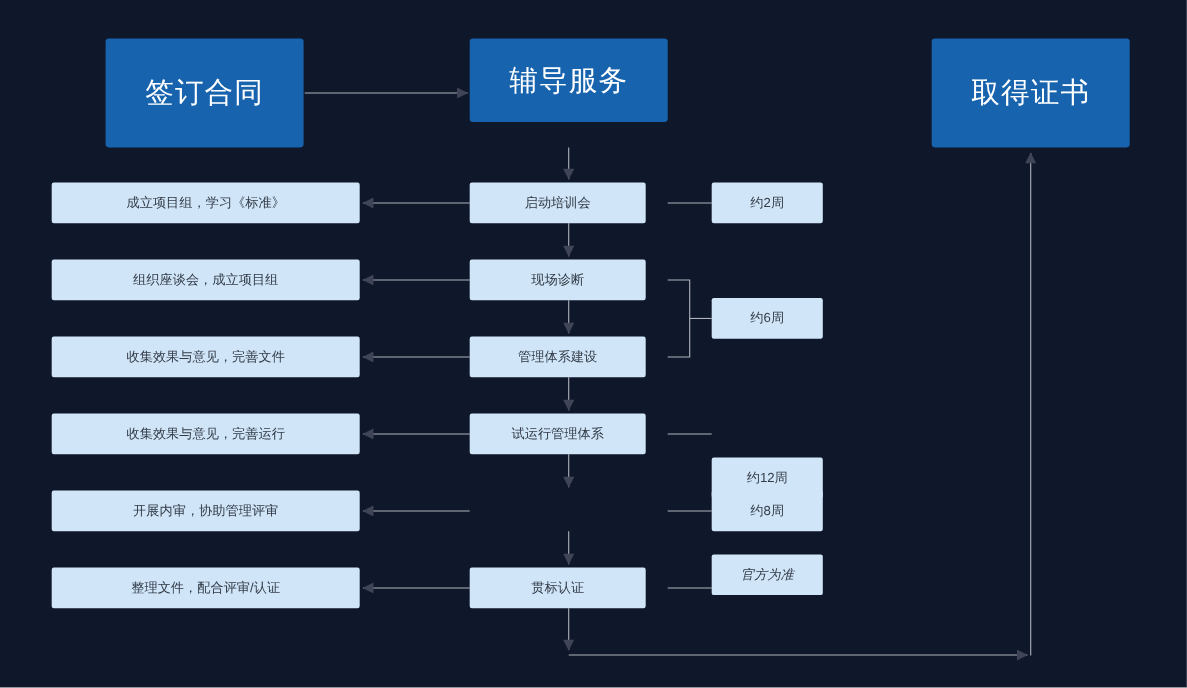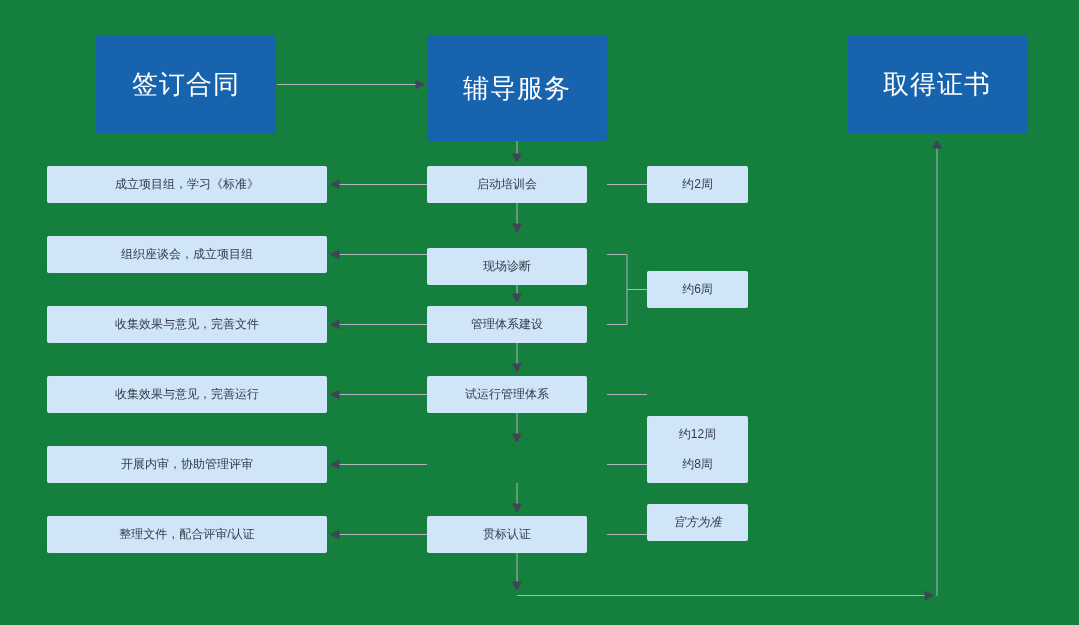--- a/index.html
+++ b/index.html
@@ -1,20 +1,20 @@
 <!DOCTYPE html>
 <html><head>
 <meta charset="utf-8">
 <style>
   html, body { margin: 0; padding: 0; background: #ffffff; }
   #canvas {
     position: relative;
     width: 1079px;
     height: 625px;
-    background: #15803d;
+    background: #0f172a;
     font-family: "Liberation Sans", sans-serif;
     overflow: hidden;
   }
   .box {
     position: absolute;
     display: flex;
     align-items: center;
     justify-content: center;
     text-align: center;
     box-sizing: border-box;
@@ -92,30 +92,30 @@
 
     <g>
       <line class="ln" x1="517" y1="553" x2="517" y2="591" marker-end="url(#arw)"></line>
       <line class="ln" x1="517" y1="595.5" x2="934" y2="595.5" marker-end="url(#arw)"></line>
       <line class="ln" x1="937" y1="596" x2="937" y2="139" marker-end="url(#arw)"></line>
     </g>
   </svg>
 
   <div class="box dark" style="left:96px; top:35px; width:180px; height:99px;">签订合同</div>
 
-  <div class="box dark" style="left:427px; top:35px; width:180px; height:106px;">辅导服务</div>
+  <div class="box dark" style="left:427px; top:35px; width:180px; height:76px;">辅导服务</div>
 
   <div class="box dark" style="left:847px; top:35px; width:180px; height:99px;">取得证书</div>
 
   <div class="box light task" style="top:166px;">成立项目组，学习《标准》</div>
   <div class="box light step" style="top:166px;">启动培训会</div>
-  <div class="box light dur" style="top:166px;font-family:Liberation Mono, monospace;">约2周</div>
+  <div class="box light dur" style="top:166px;">约2周</div>
 
   <div class="box light task" style="top:236px;">组织座谈会，成立项目组</div>
-  <div class="box light step" style="top:248px;">现场诊断</div>
+  <div class="box light step" style="top:236px;">现场诊断</div>
 
   <div class="box light dur" style="top:271px;">约6周</div>
 
   <div class="box light task" style="top:306px;">收集效果与意见，完善文件</div>
   <div class="box light step" style="top:306px;">管理体系建设</div>
 
   <div class="box light task" style="top:376px;">收集效果与意见，完善运行</div>
   <div class="box light step" style="top:376px;font-family:Liberation Mono, monospace;">试运行管理体系</div>
   <div class="box light dur" style="top:376px;margin-top:40px;">约12周</div>
 

